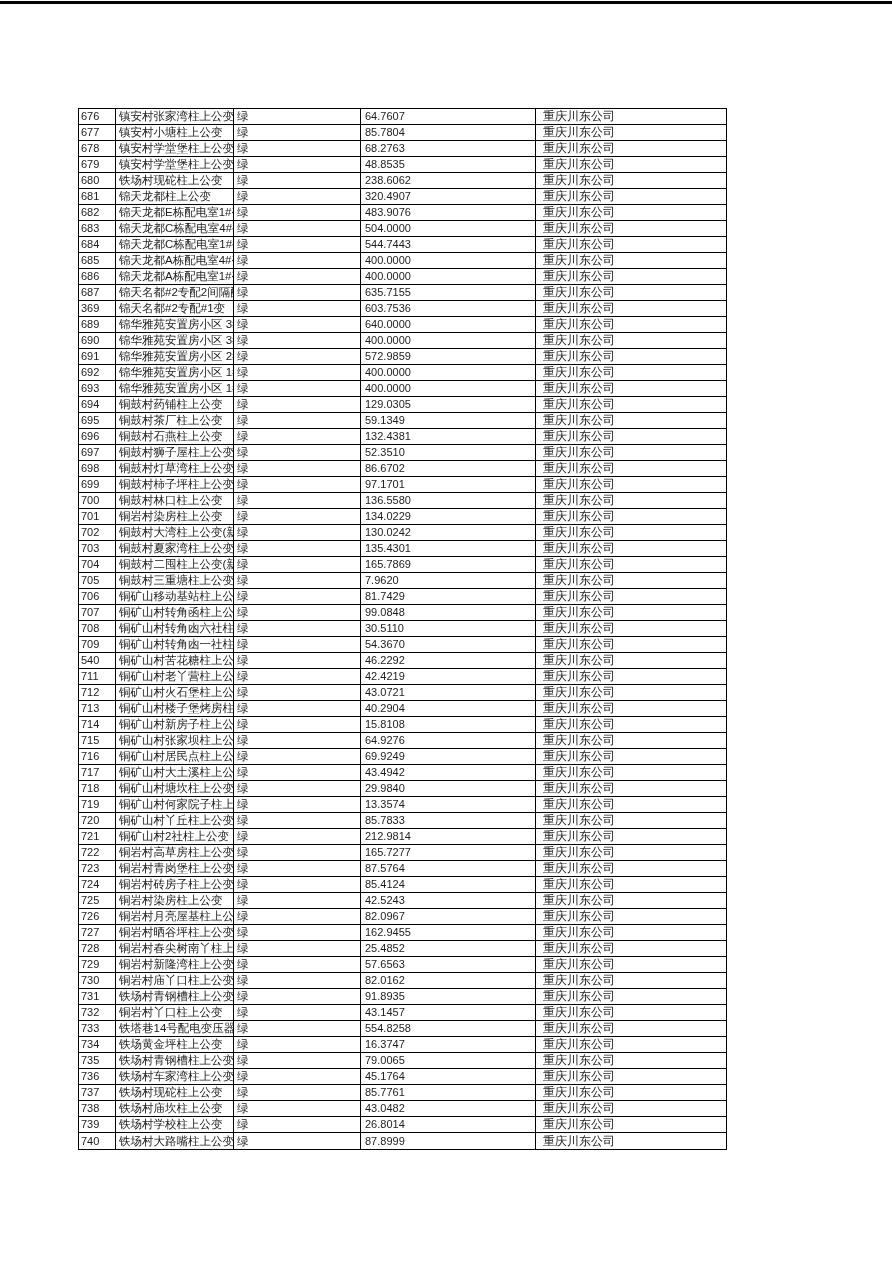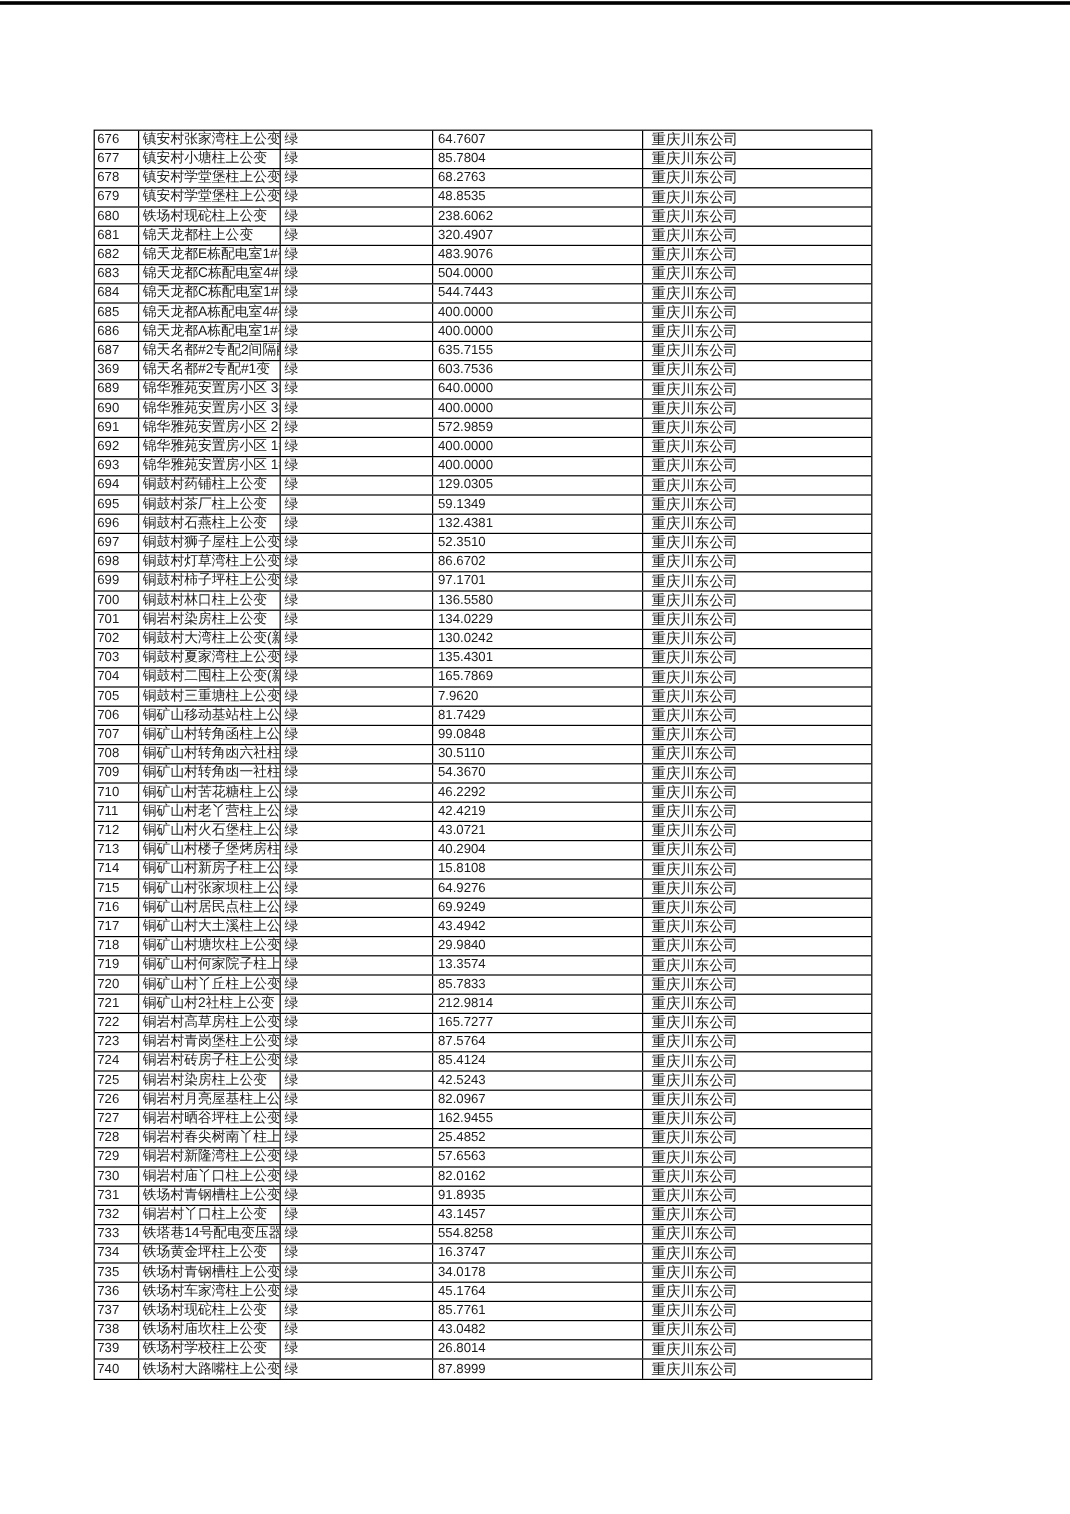--- a/index.html
+++ b/index.html
@@ -292,21 +292,21 @@
       <div class="cell c-company">重庆川东公司</div>
     </div>
     <div class="t-row">
       <div class="cell c-num">709</div>
       <div class="cell c-name">铜矿山村转角凼一社柱上公变</div>
       <div class="cell c-status">绿</div>
       <div class="cell c-value">54.3670</div>
       <div class="cell c-company">重庆川东公司</div>
     </div>
     <div class="t-row">
-      <div class="cell c-num">710</div>
+      <div class="cell c-num">540</div>
       <div class="cell c-name">铜矿山村苦花糖柱上公变</div>
       <div class="cell c-status">绿</div>
       <div class="cell c-value">46.2292</div>
       <div class="cell c-company">重庆川东公司</div>
     </div>
     <div class="t-row">
       <div class="cell c-num">711</div>
       <div class="cell c-name">铜矿山村老丫营柱上公变</div>
       <div class="cell c-status">绿</div>
       <div class="cell c-value">42.4219</div>
@@ -470,21 +470,21 @@
       <div class="cell c-num">734</div>
       <div class="cell c-name">铁场黄金坪柱上公变</div>
       <div class="cell c-status">绿</div>
       <div class="cell c-value">16.3747</div>
       <div class="cell c-company">重庆川东公司</div>
     </div>
     <div class="t-row">
       <div class="cell c-num">735</div>
       <div class="cell c-name">铁场村青钢槽柱上公变</div>
       <div class="cell c-status">绿</div>
-      <div class="cell c-value">34.0178</div>
+      <div class="cell c-value">79.0065</div>
       <div class="cell c-company">重庆川东公司</div>
     </div>
     <div class="t-row">
       <div class="cell c-num">736</div>
       <div class="cell c-name">铁场村车家湾柱上公变</div>
       <div class="cell c-status">绿</div>
       <div class="cell c-value">45.1764</div>
       <div class="cell c-company">重庆川东公司</div>
     </div>
     <div class="t-row">

